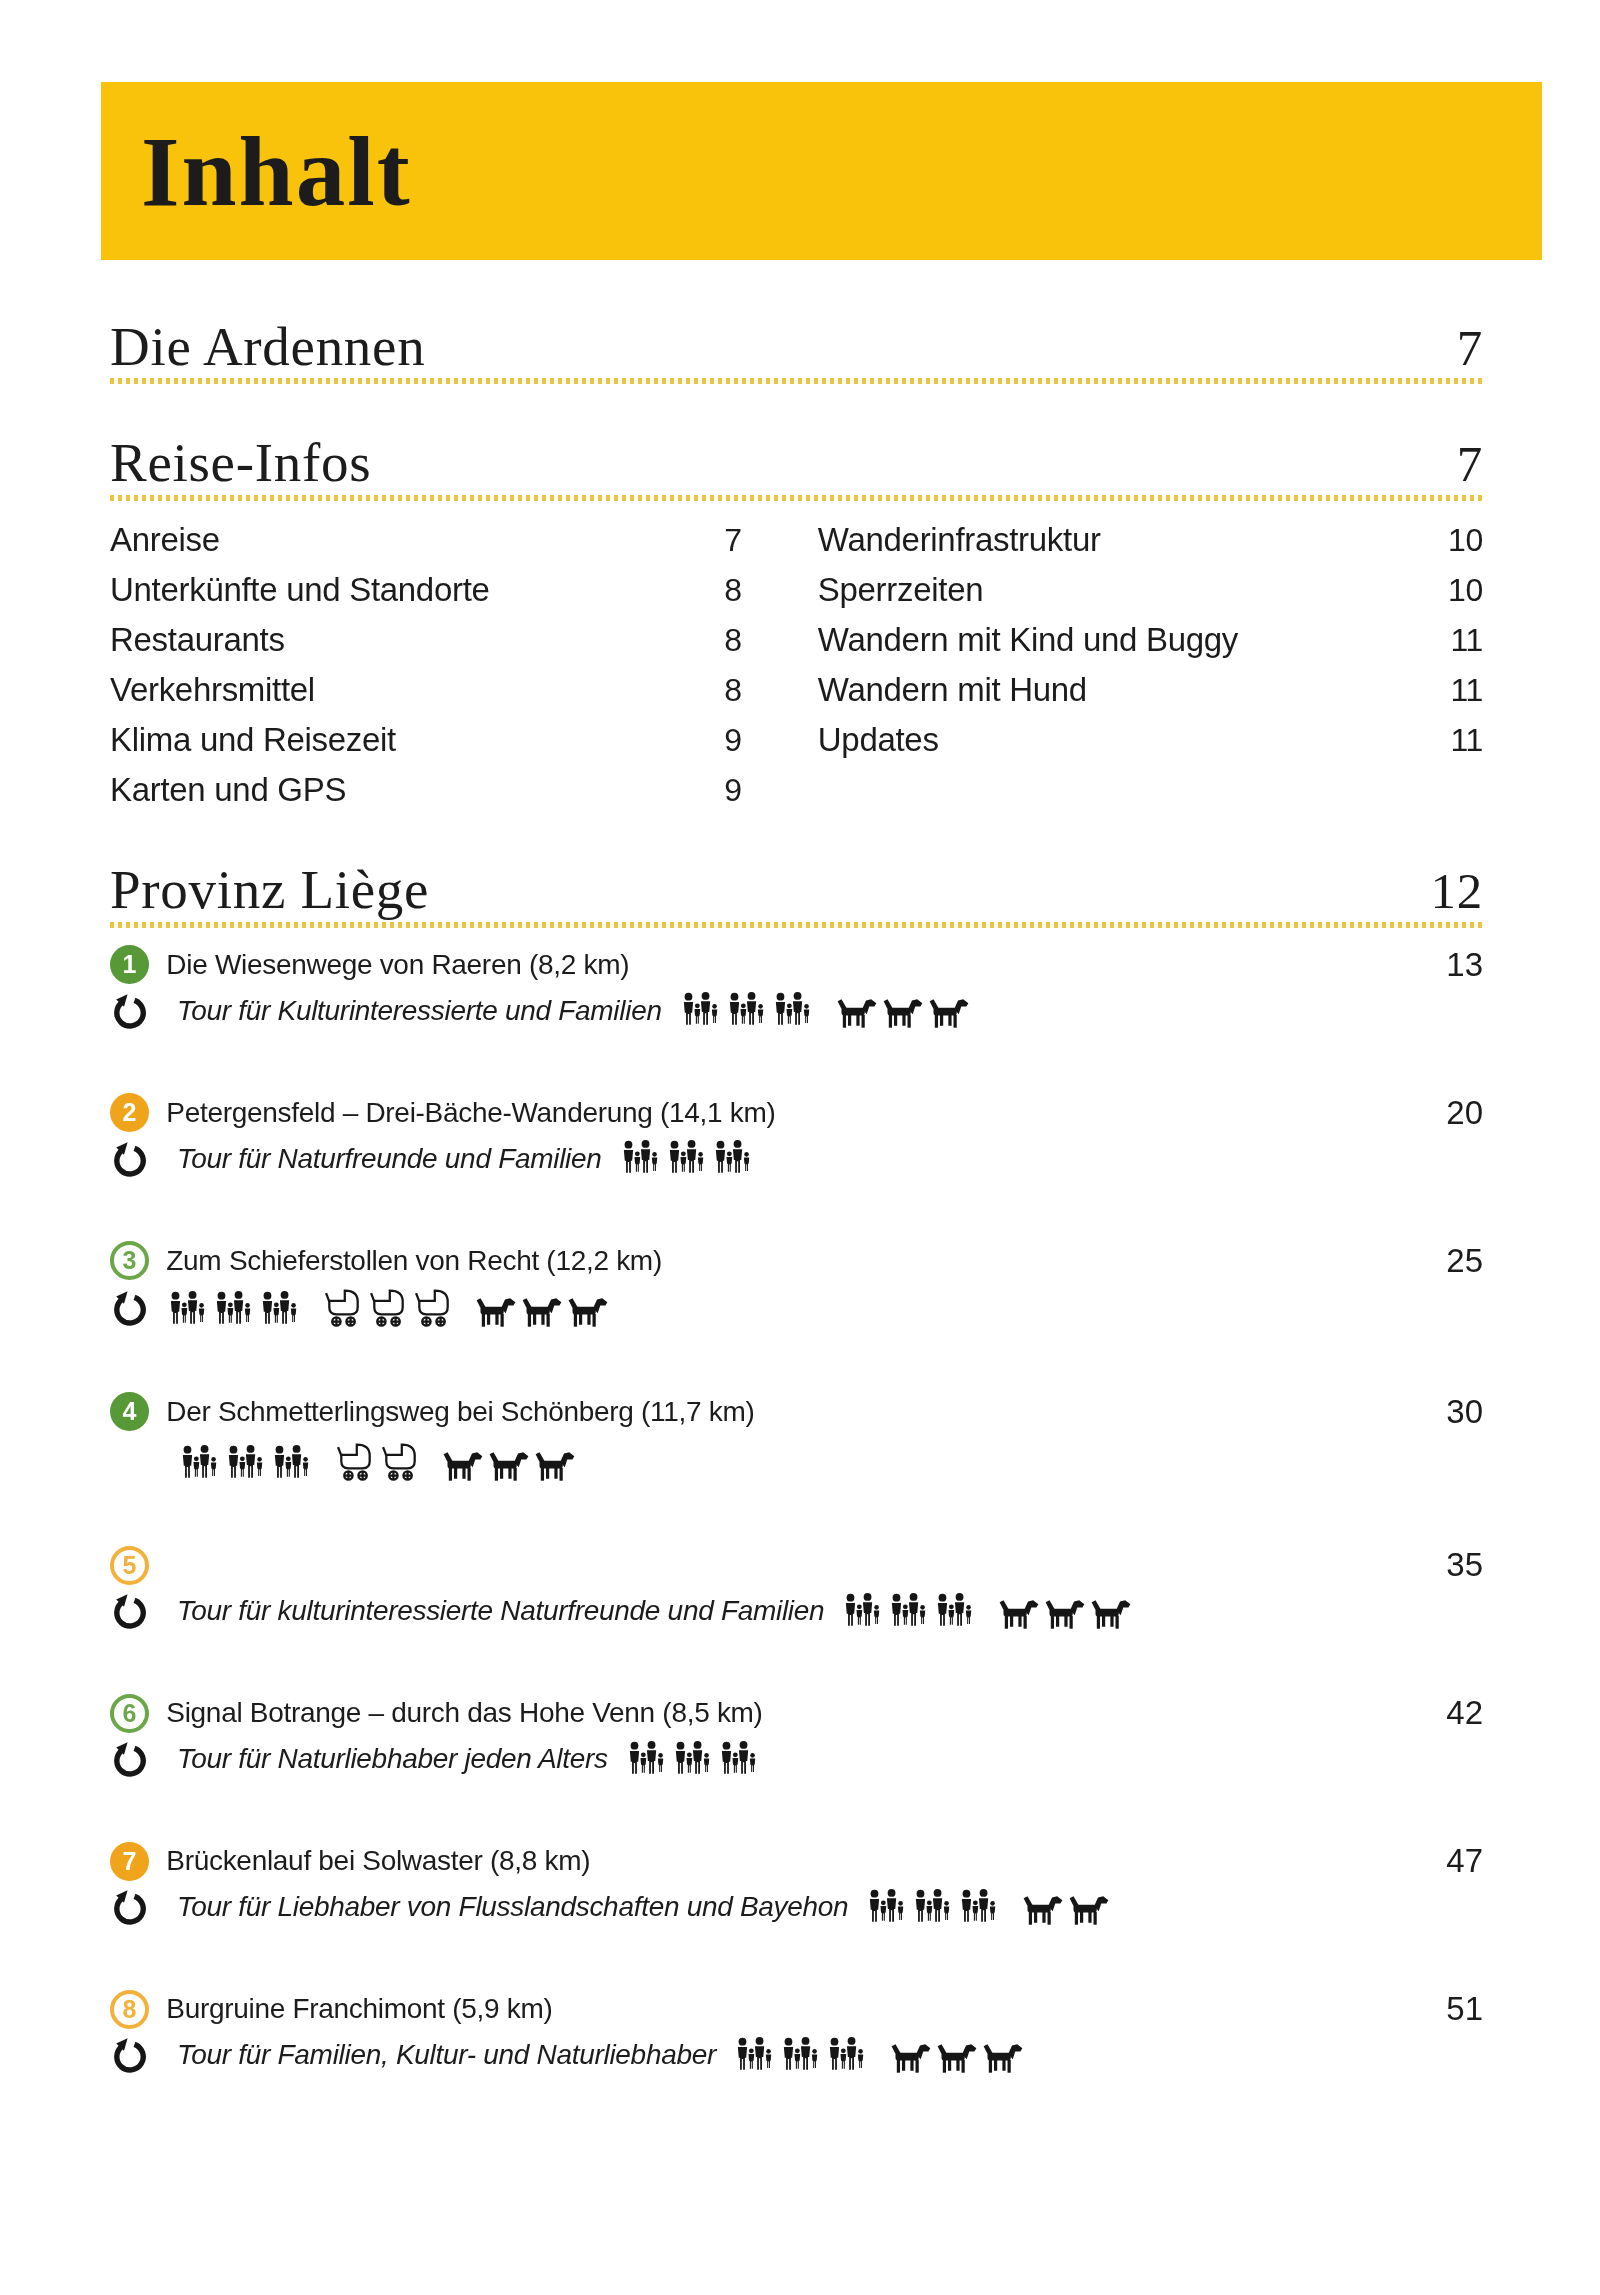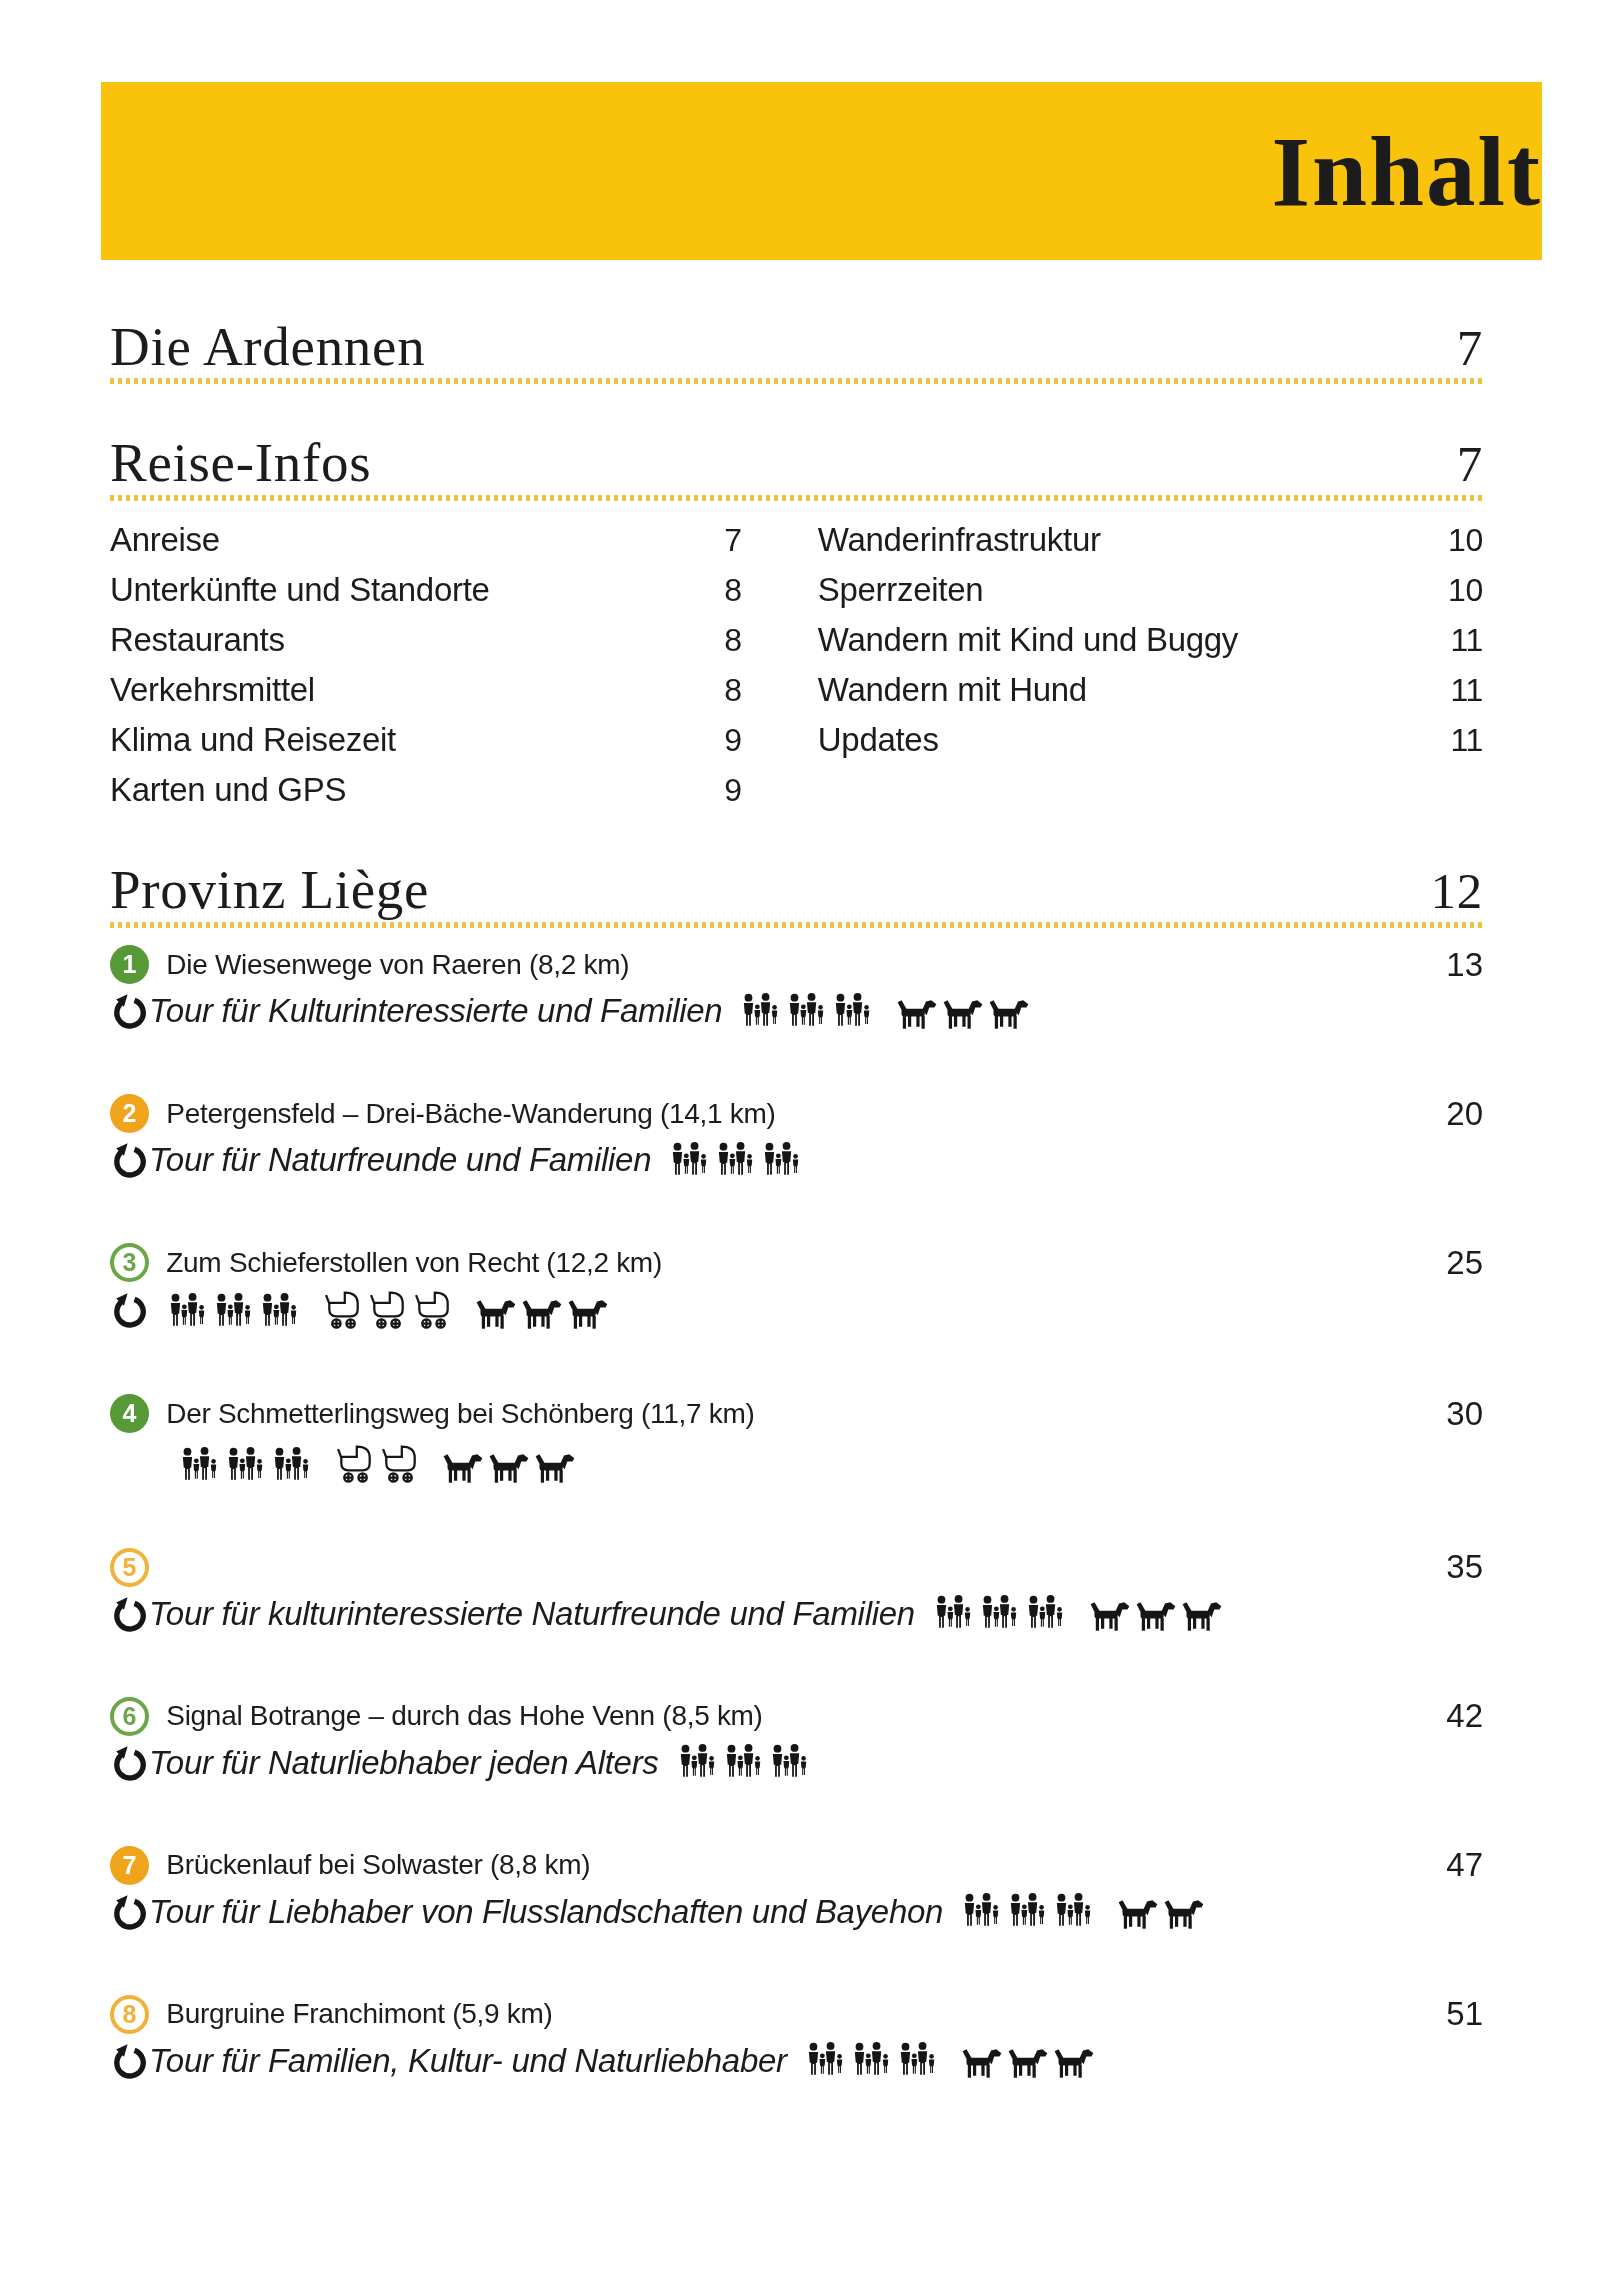--- a/index.html
+++ b/index.html
@@ -6,21 +6,21 @@
   body{
     width:1600px;height:2295px;position:relative;overflow:hidden;
     font-family:"Liberation Sans", sans-serif;color:#1c1c1c;
     -webkit-font-smoothing:antialiased;
   }
   .page{width:100%;height:100%;position:relative;}
 
   
   .band{
     margin:82px 58px 0 101px;height:178px;background:var(--band,#F9C20B);
-    display:flex;align-items:center;padding-left:40px;box-sizing:border-box;justify-content:flex-end;
+    display:flex;align-items:center;padding-left:40px;box-sizing:border-box;
   }
   .band-title{
     font-family:"Liberation Serif", serif;font-weight:700;
     font-size:99px;letter-spacing:2px;line-height:1;
   }
 
   
   .content{padding:0 117px 0 110px;}
 
   .sec-head{
@@ -59,21 +59,21 @@
   }
   .badge.solid-green{background:var(--green-solid,#579936);color:#fff;}
   .badge.outline-green{border:4px solid var(--green-outline,#6BA749);color:var(--green-outline,#6BA749);background:#fff;}
   .badge.solid-orange{background:var(--orange-solid,#F0A41C);color:#fff;}
   .badge.outline-orange{border:4px solid var(--orange-outline,#F1B13A);color:var(--orange-outline,#F1B13A);background:#fff;}
   .tour-title{margin-left:17.3px;font-size:28px;letter-spacing:-0.3px;white-space:nowrap;}
   .tour-page{margin-left:auto;font-size:33px;}
   .tour-desc-row{display:flex;align-items:center;margin-top:8px;}
   .loop-wrap{flex:0 0 39px;display:flex;justify-content:center;}
   .loop-wrap svg{width:36px;height:36px;display:block;}
-  .tour-desc{font-style:italic;font-size:33px;margin-left:0;letter-spacing:-0.3px;white-space:nowrap;}
+  .tour-desc{font-style:italic;font-size:28px;margin-left:28px;letter-spacing:-0.3px;white-space:nowrap;}
   .tour-icons{margin-left:20px;display:inline-flex;align-items:flex-end;}
   .tour-icons-row{margin-top:10.7px;padding-left:71px;display:none;align-items:flex-end;}
   .tour-icons-row.show{display:flex;}
   .icon-group{display:inline-flex;gap:6px;margin-left:23px;align-items:flex-end;}
   .tour-icons .icon-group:first-child, .tour-icons-row .icon-group:first-child{margin-left:0;}
   svg.family-icon{height:37px;width:40px;}
   svg.stroller-icon{height:40px;width:39px;}
   svg.dog-icon{height:31px;width:40px;}
 </style>
 </head>

